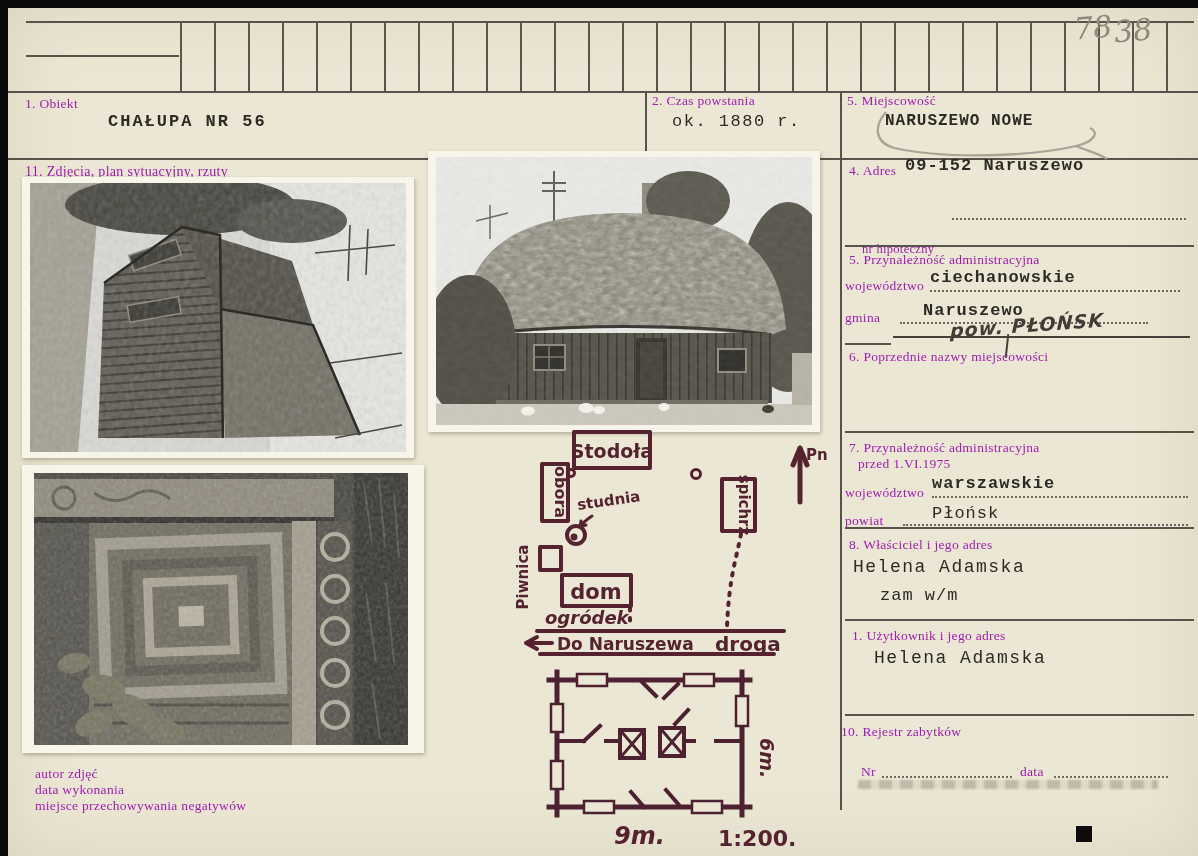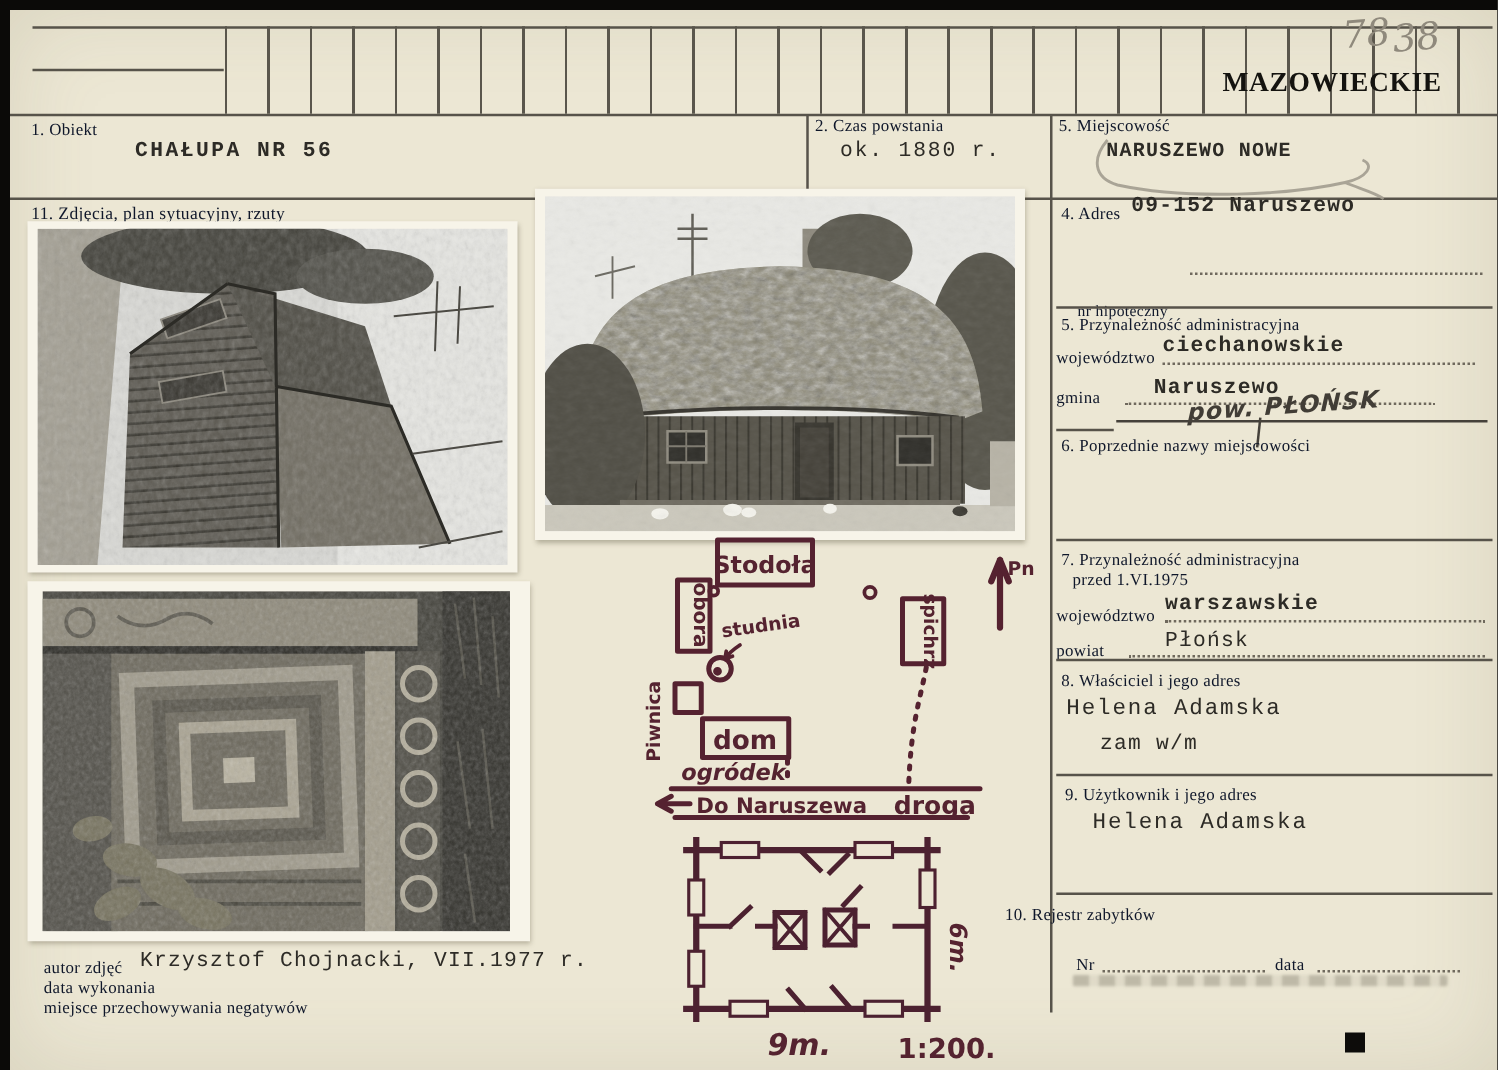--- a/index.html
+++ b/index.html
@@ -5,21 +5,21 @@
   html,body{margin:0;padding:0;background:#060605;}
   .page{position:relative;width:1198px;height:856px;background:#0d0c0a;overflow:hidden;
         font-family:"Liberation Serif",serif;}
   .card{position:absolute;left:8px;top:8px;width:1190px;height:848px;background:#ece7d4;
         box-shadow:inset 0 0 70px rgba(120,110,80,.16);}
   .abs{position:absolute;}
   .hline{position:absolute;height:2px;background:#57534a;}
   .vline{position:absolute;width:2px;background:#57534a;}
   .ticks{position:absolute;left:172px;top:13px;width:1014px;height:70px;
          background-image:repeating-linear-gradient(90deg,#5a564c 0px,#5a564c 2px,transparent 2px,transparent 34px);}
-  .lbl{position:absolute;font-family:"Liberation Serif",serif;font-size:13.5px;color:#0f172a;letter-spacing:.3px;white-space:nowrap;}
+  .lbl{position:absolute;font-family:"Liberation Serif",serif;font-size:13.5px;color:#a21caf;letter-spacing:.3px;white-space:nowrap;}
   .lbl-sm{font-size:12.5px;}
   .typed{position:absolute;font-family:"Liberation Mono","DejaVu Sans Mono",monospace;color:#2d2b26;white-space:nowrap;}
   .dotted{position:absolute;height:0;border-top:2px dotted #6f695d;}
   .region-label{position:absolute;left:970px;top:45px;font-family:"Liberation Serif",serif;
         font-weight:700;font-size:22px;letter-spacing:.5px;color:#14130f;}
   .pencil{position:absolute;font-family:"DejaVu Serif",serif;font-style:italic;color:#8f897c;
         font-size:30px;transform:rotate(-5deg);}
   .pen{position:absolute;font-family:"DejaVu Sans",sans-serif;font-style:italic;font-weight:600;
         color:#413d36;font-size:19px;letter-spacing:1px;transform:rotate(-4deg) skewX(-6deg);white-space:nowrap;}
   .mat{position:absolute;background:#f7f4e9;box-shadow:1px 2px 4px rgba(70,62,40,.35);}
@@ -33,21 +33,20 @@
 </head>
 <body>
 
 <div class="page">
   <div class="card">
 
     <div class="hline" style="left:18px;top:13px;width:1168px;"></div>
     <div class="hline" style="left:18px;top:47px;width:153px;"></div>
     <div class="ticks"></div>
     <div class="hline" style="left:0px;top:83px;width:1190px;"></div>
-    <div class="region-label">MAZOWIECKIE</div>
     <div class="pencil" style="left:1066px;top:2px;">78</div>
     <div class="pencil" style="left:1106px;top:5px;">38</div>
 
     <div class="vline" style="left:637px;top:84px;height:66px;"></div>
     <div class="vline" style="left:832px;top:84px;height:718px;"></div>
     <div class="hline" style="left:0px;top:150px;width:1190px;"></div>
 
     <div class="lbl" style="left:17px;top:88px;">1. Obiekt</div>
     <div class="typed" style="left:100px;top:104px;font-size:17px;letter-spacing:2px;font-weight:700;">CHAŁUPA NR 56</div>
 
@@ -233,21 +232,20 @@
           <path d="M152,81 H162 M184,81 H210"></path>
           <path d="M143,64 L156,50"></path>
           <path d="M112,147 L99,132 M147,145 L134,130"></path>
         </g>
       </g>
       <text class="sp-text" x="82" y="184" font-size="24" font-style="italic">9m.</text>
       <text class="sp-text" x="186" y="186" font-size="22">1:200.</text>
       <text class="sp-text" x="228" y="78" transform="rotate(90 228 78)" font-size="19" font-style="italic">6m.</text>
     </svg>
 
-    <div class="typed" style="left:104px;top:752px;font-size:17px;letter-spacing:1px;">Krzysztof Chojnacki, VII.1977 r.</div>
     <div class="lbl" style="left:27px;top:758px;">autor zdjęć</div>
     <div class="lbl" style="left:27px;top:774px;">data wykonania</div>
     <div class="lbl" style="left:27px;top:790px;">miejsce przechowywania negatywów</div>
 
     <div class="lbl" style="left:841px;top:155px;">4. Adres</div>
     <div class="typed" style="left:897px;top:148px;font-size:17px;font-weight:700;letter-spacing:1px;">09-152 Naruszewo</div>
     <div class="lbl lbl-sm" style="left:854px;top:200px;margin-top:34px;">nr hipoteczny</div>
     <div class="dotted" style="left:944px;top:210px;width:234px;"></div>
     <div class="hline" style="left:837px;top:237px;width:349px;"></div>
 
@@ -274,25 +272,25 @@
     <div class="lbl" style="left:837px;top:505px;">powiat</div>
     <div class="typed" style="left:924px;top:496px;font-size:17px;font-weight:400;letter-spacing:1px;">Płońsk</div>
     <div class="dotted" style="left:895px;top:516px;width:285px;"></div>
     <div class="hline" style="left:837px;top:519px;width:349px;"></div>
 
     <div class="lbl" style="left:841px;top:529px;">8. Właściciel i jego adres</div>
     <div class="typed" style="left:845px;top:549px;font-size:18px;letter-spacing:1.5px;">Helena Adamska</div>
     <div class="typed" style="left:872px;top:578px;font-size:17px;letter-spacing:1px;">zam w/m</div>
     <div class="hline" style="left:837px;top:611px;width:349px;"></div>
 
-    <div class="lbl" style="left:844px;top:620px;">9. Użytkownik i jego adres</div>
+    <div class="lbl" style="left:844px;top:620px;">1. Użytkownik i jego adres</div>
     <div class="typed" style="left:866px;top:640px;font-size:18px;letter-spacing:1.5px;">Helena Adamska</div>
     <div class="hline" style="left:837px;top:706px;width:349px;"></div>
 
-    <div class="lbl" style="left:796px;top:716px;">10. Rejestr zabytków</div>
+    <div class="lbl" style="left:833px;top:716px;">10. Rejestr zabytków</div>
     <div class="lbl" style="left:853px;top:756px;">Nr</div>
     <div class="dotted" style="left:874px;top:768px;width:130px;"></div>
     <div class="lbl" style="left:1012px;top:756px;">data</div>
     <div class="dotted" style="left:1046px;top:768px;width:114px;"></div>
     <div class="smudge" style="left:850px;top:772px;width:300px;height:9px;"></div>
 
   </div>
 
   <div class="abs" style="left:0;top:0;width:1198px;height:8px;background:#0b0a08;"></div>
   <div class="abs" style="left:0;top:0;width:8px;height:856px;background:#0b0a08;"></div>

